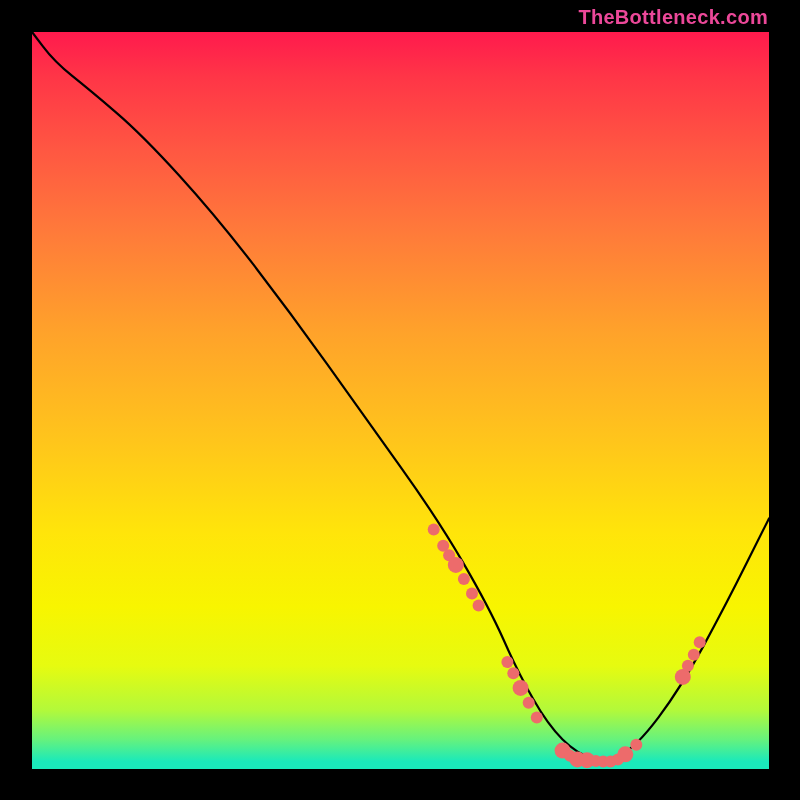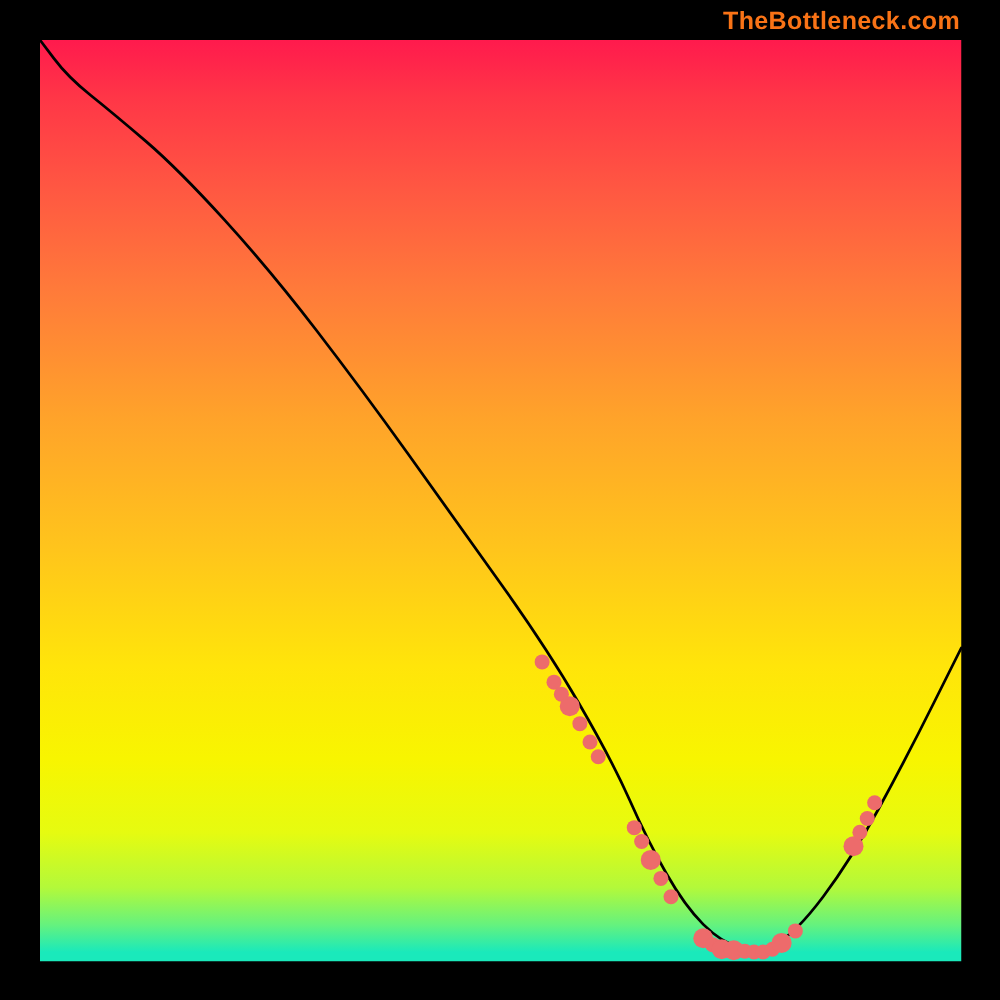--- a/index.html
+++ b/index.html
@@ -32,21 +32,21 @@
       #1ae9bb 100%
     );
   }
   .watermark {
     position: absolute;
     top: 6px;
     right: 32px;
     font-family: Arial, Helvetica, sans-serif;
     font-size: 20px;
     font-weight: 600;
-    color: #f97316;
+    color: #ec4899;
     letter-spacing: 0.3px;
   }
   svg.curve {
     position: absolute;
     left: 0;
     top: 0;
     width: 737px;
     height: 737px;
     overflow: visible;
   }

